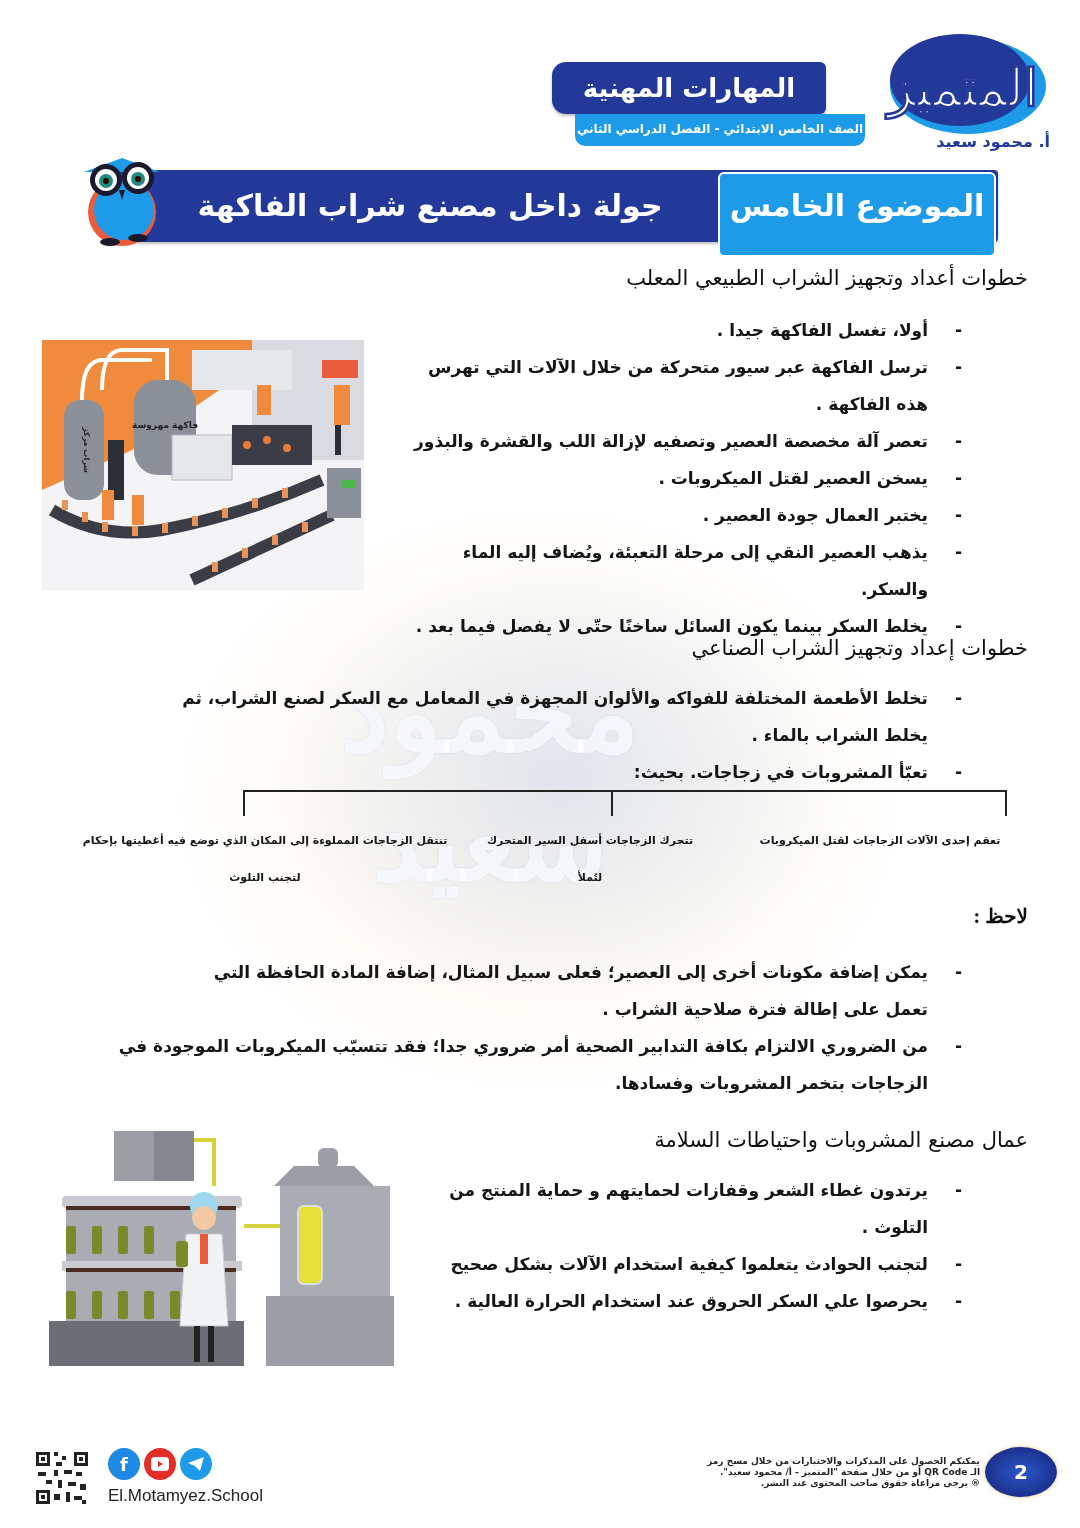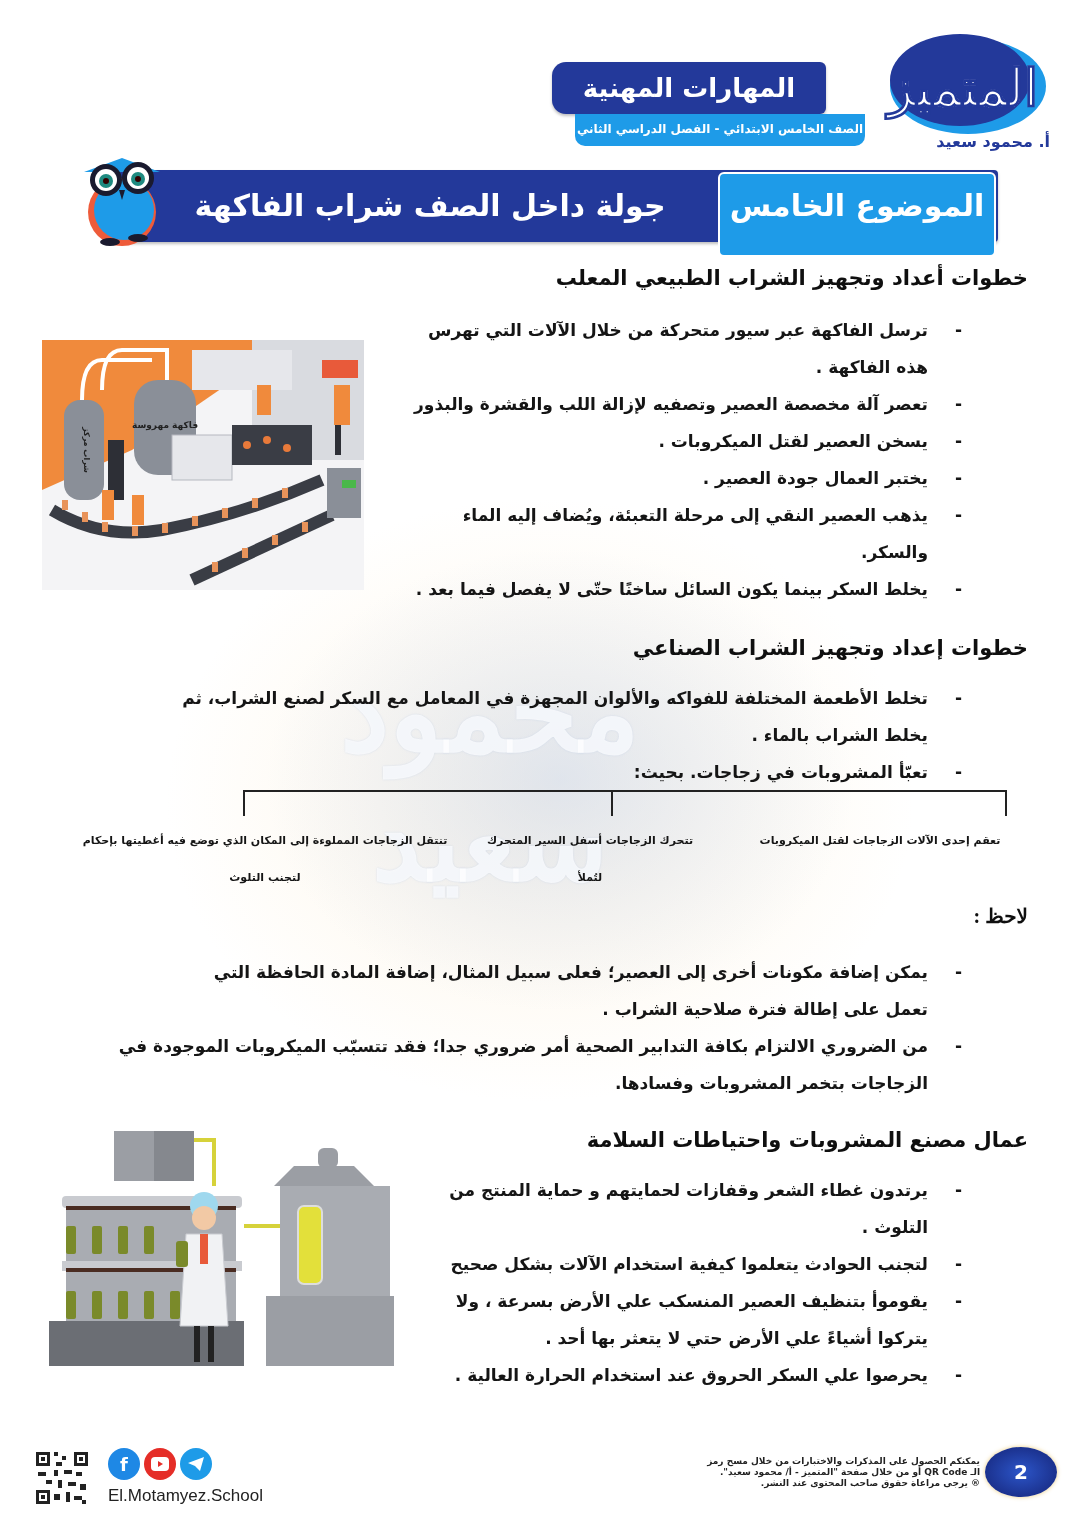--- a/index.html
+++ b/index.html
@@ -69,21 +69,21 @@
   }
   .topic-title {
     left: 150px; top: 172px; width: 560px; height: 68px;
     text-align: center; color: #fff; font-weight: bold; font-size: 30px;
     line-height: 68px; direction: rtl;
   }
   .owl { left: 72px; top: 150px; width: 100px; height: 100px; }
 
   
   .section-title {
-    direction: rtl; text-align: right; font-weight: bold; font-size: 21px;
+    direction: rtl; text-align: right; font-weight: normal; font-size: 21px;
     color: #0f0f0f;
   }
   ul.bullets { list-style: none; direction: rtl; }
   ul.bullets li {
     position: relative; padding-right: 40px; text-align: right;
     font-size: 17px; font-weight: bold; line-height: 37px; color: #151515;
   }
   ul.bullets li::before {
     content: "-"; position: absolute; right: 6px; top: 0; font-weight: bold;
   }
@@ -148,21 +148,21 @@
     <ellipse cx="92" cy="52" rx="70" ry="46" fill="#23399a"></ellipse>
     <text x="95" y="78" text-anchor="middle" font-family="DejaVu Serif, serif" font-size="52" font-weight="bold" fill="#fff" stroke="#23399a" stroke-width="1">المتميز</text>
   </svg>
 </div>
 <div class="abs author-name">أ. محمود سعيد</div>
 
 <div class="abs topic-bar"></div>
 <div class="abs topic-label">
   <span>الموضوع الخامس</span>
 </div>
-<div class="abs topic-title">جولة داخل الصف شراب الفاكهة</div>
+<div class="abs topic-title">جولة داخل مصنع شراب الفاكهة</div>
 <div class="abs owl">
   <svg width="100" height="100" viewBox="0 0 100 100">
     <circle cx="50" cy="62" r="34" fill="#ee5b3a"></circle>
     <circle cx="52" cy="60" r="30" fill="#1e9be8"></circle>
     <path d="M12 22 L50 8 L88 22 Z" fill="#1e9be8"></path>
     <circle cx="34" cy="30" r="16" fill="#1a1a2e"></circle>
     <circle cx="66" cy="28" r="16" fill="#1a1a2e"></circle>
     <circle cx="34" cy="30" r="11" fill="#fff"></circle>
     <circle cx="66" cy="28" r="11" fill="#fff"></circle>
     <circle cx="34" cy="31" r="7" fill="#1f8a80"></circle>
@@ -170,20 +170,21 @@
     <circle cx="34" cy="31" r="3" fill="#300"></circle>
     <circle cx="66" cy="29" r="3" fill="#300"></circle>
     <path d="M47 40 L53 40 L50 50 Z" fill="#1a1a2e"></path>
     <ellipse cx="38" cy="92" rx="10" ry="4" fill="#1a1a2e"></ellipse>
     <ellipse cx="66" cy="88" rx="10" ry="4" fill="#1a1a2e"></ellipse>
   </svg>
 </div>
 
 <div class="abs section-title" style="right:52px; top:266px;">خطوات أعداد وتجهيز الشراب الطبيعي المعلب</div>
 <ul class="abs bullets" style="right:112px; top:312px; width:560px;">
+  <li>أولا، تغسل الفاكهة جيدا .</li>
   <li>ترسل الفاكهة عبر سيور متحركة من خلال الآلات التي تهرس هذه الفاكهة .</li>
   <li>تعصر آلة مخصصة العصير وتصفيه لإزالة اللب والقشرة والبذور</li>
   <li>يسخن العصير لقتل الميكروبات .</li>
   <li>يختبر العمال جودة العصير .</li>
   <li>يذهب العصير النقي إلى مرحلة التعبئة، ويُضاف إليه الماء والسكر.</li>
   <li>يخلط السكر بينما يكون السائل ساخنًا حتّى لا يفصل فيما بعد .</li>
 </ul>
 
 <div class="abs illus" style="left:42px; top:340px; width:322px; height:250px;">
   <svg width="322" height="250" viewBox="0 0 322 250">
@@ -249,21 +250,20 @@
 <div class="abs note-title" style="right:52px; top:904px;font-family:Liberation Serif, serif;">لاحظ :</div>
 <ul class="abs bullets" style="right:112px; top:954px; width:860px;">
   <li style="padding-left:80px;">يمكن إضافة مكونات أخرى إلى العصير؛ فعلى سبيل المثال، إضافة المادة الحافظة التي تعمل على إطالة فترة صلاحية الشراب .</li>
   <li>من الضروري  الالتزام بكافة التدابير الصحية أمر ضروري جدا؛ فقد تتسبّب الميكروبات الموجودة في الزجاجات بتخمر المشروبات وفسادها.</li>
 </ul>
 
 <div class="abs section-title" style="right:52px; top:1128px;">عمال مصنع المشروبات واحتياطات السلامة</div>
 <ul class="abs bullets" style="right:112px; top:1172px; width:540px;">
   <li>يرتدون غطاء الشعر وقفازات لحمايتهم و حماية المنتج من التلوث .</li>
   <li>لتجنب الحوادث يتعلموا كيفية استخدام الآلات بشكل صحيح</li>
-  <li>يقوموأ بتنظيف العصير المنسكب علي الأرض بسرعة ، ولا يتركوا أشياءً علي الأرض حتي لا يتعثر بها أحد .</li>
   <li>يحرصوا علي السكر الحروق عند استخدام الحرارة العالية .</li>
 </ul>
 
 <div class="abs illus" style="left:44px; top:1126px; width:350px; height:240px;">
   <svg width="350" height="240" viewBox="0 0 350 240">
     <rect x="70" y="5" width="80" height="50" fill="#9b9ea4"></rect>
     <rect x="110" y="5" width="40" height="50" fill="#85888e"></rect>
     <path d="M150 14 L170 14 L170 60" stroke="#d6d23a" stroke-width="4" fill="none"></path>
     <rect x="18" y="70" width="180" height="12" rx="4" fill="#c9cbd0"></rect>
     <rect x="22" y="80" width="170" height="140" fill="#a9acb2"></rect>

